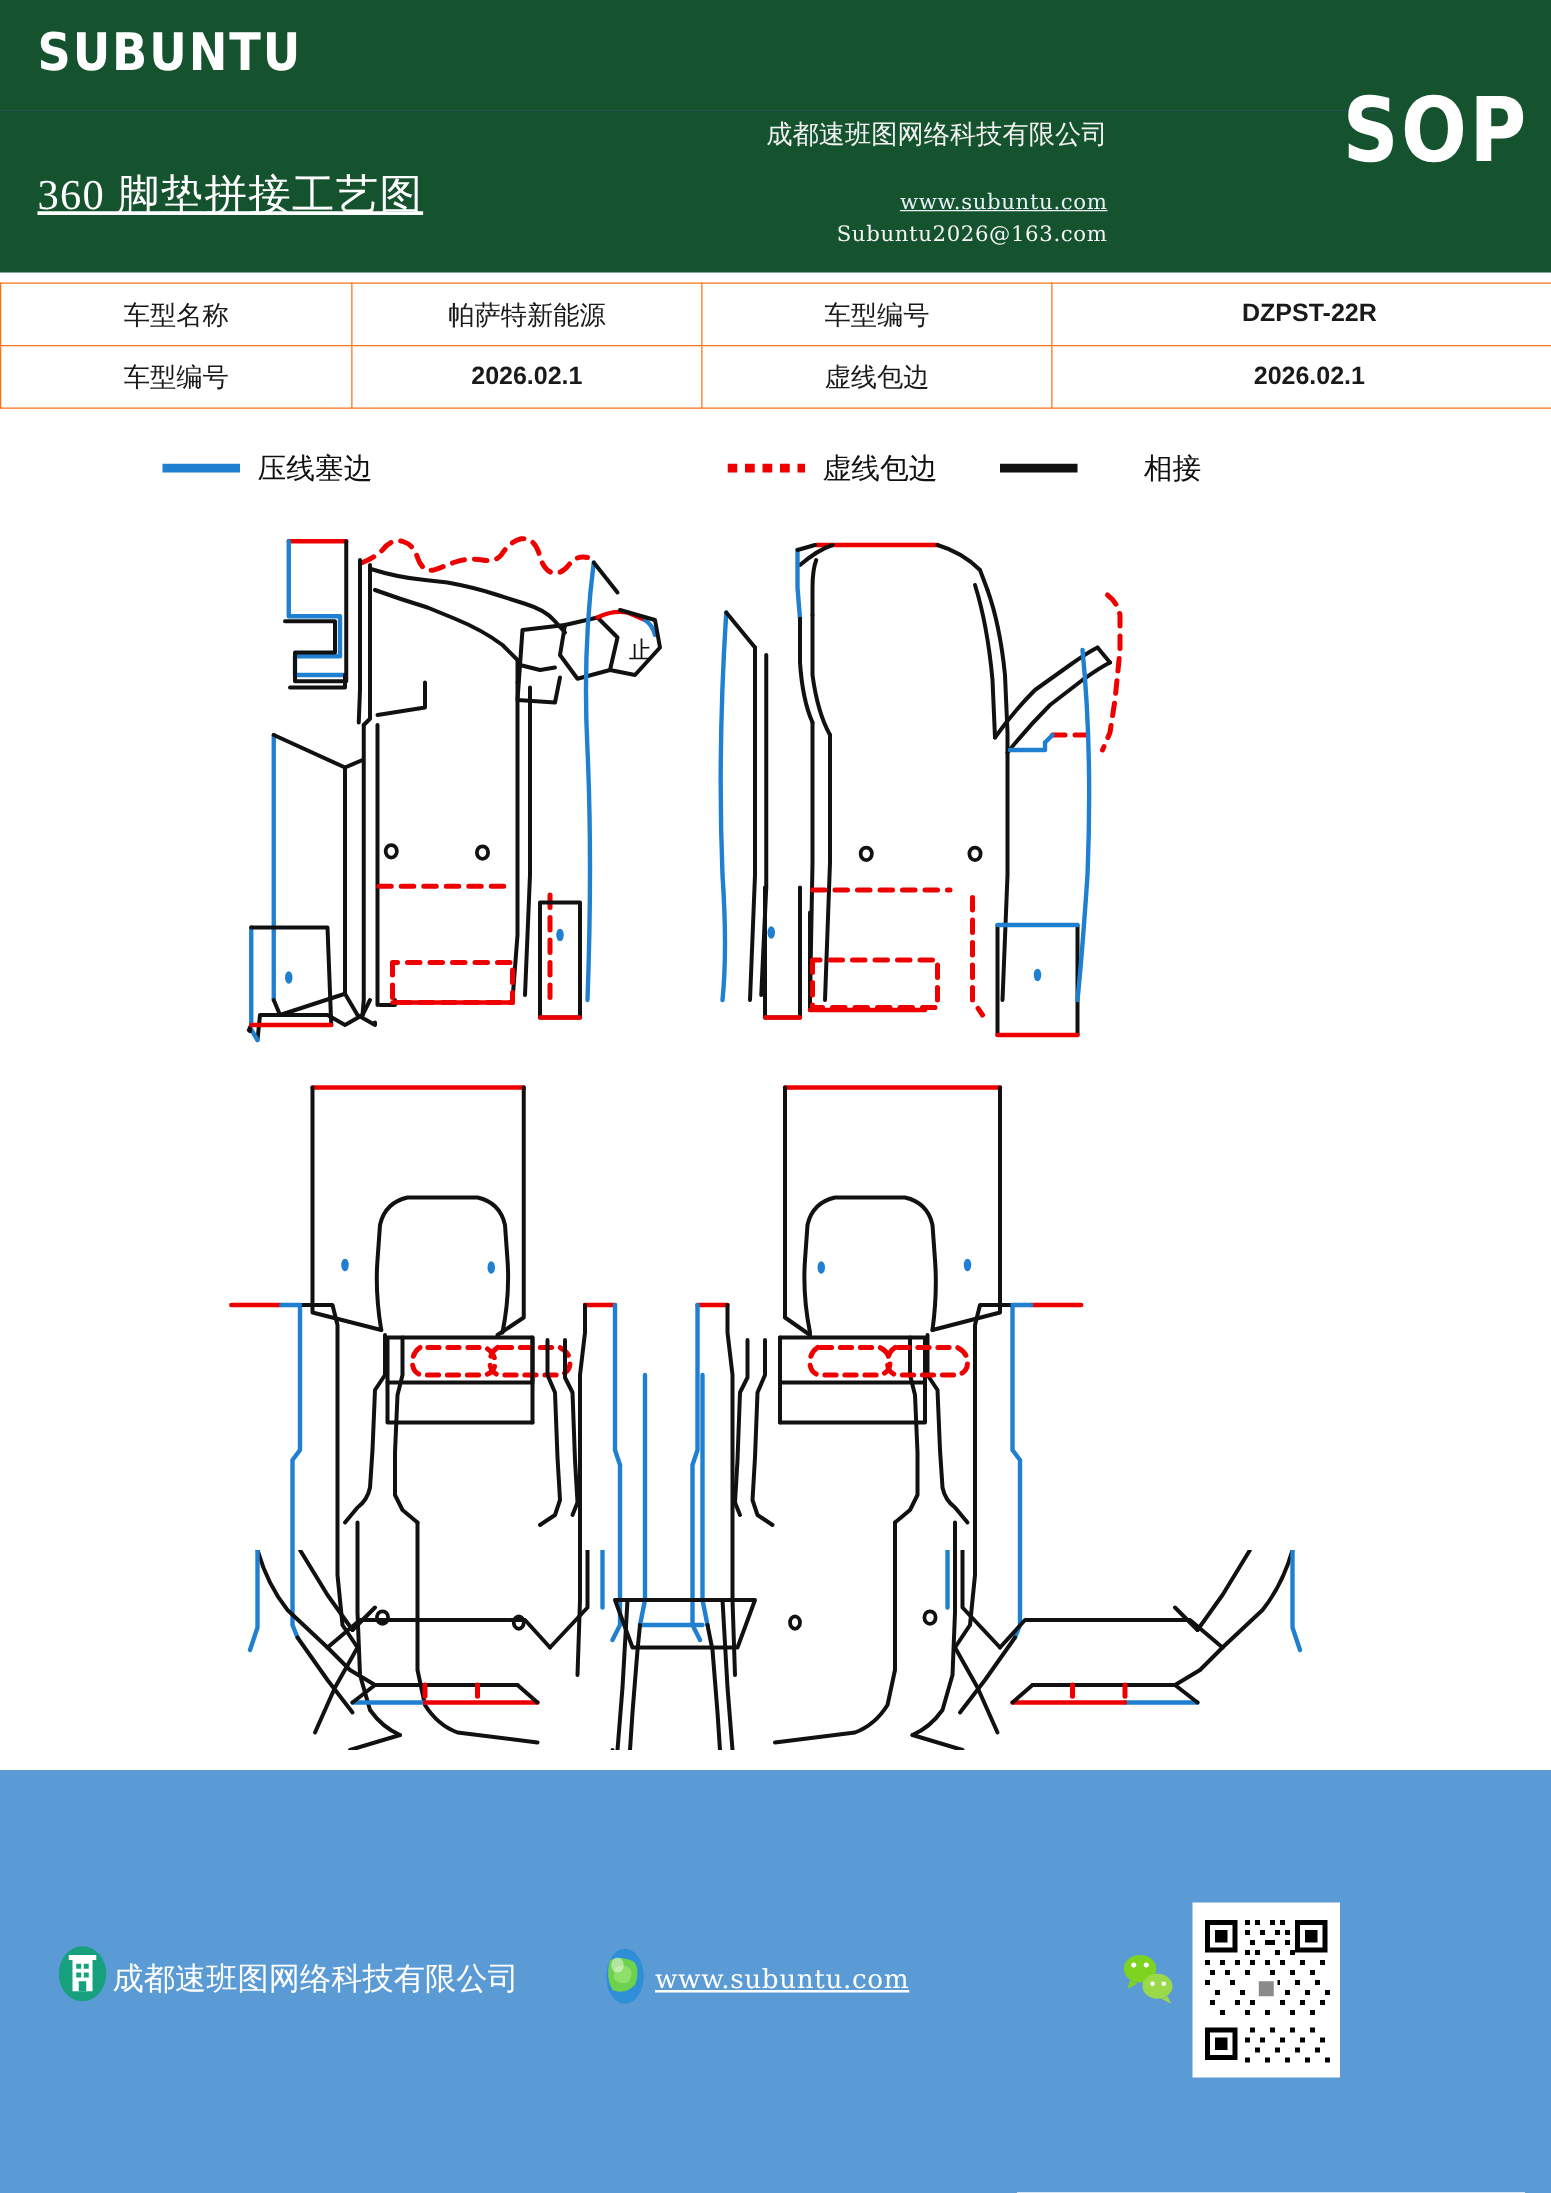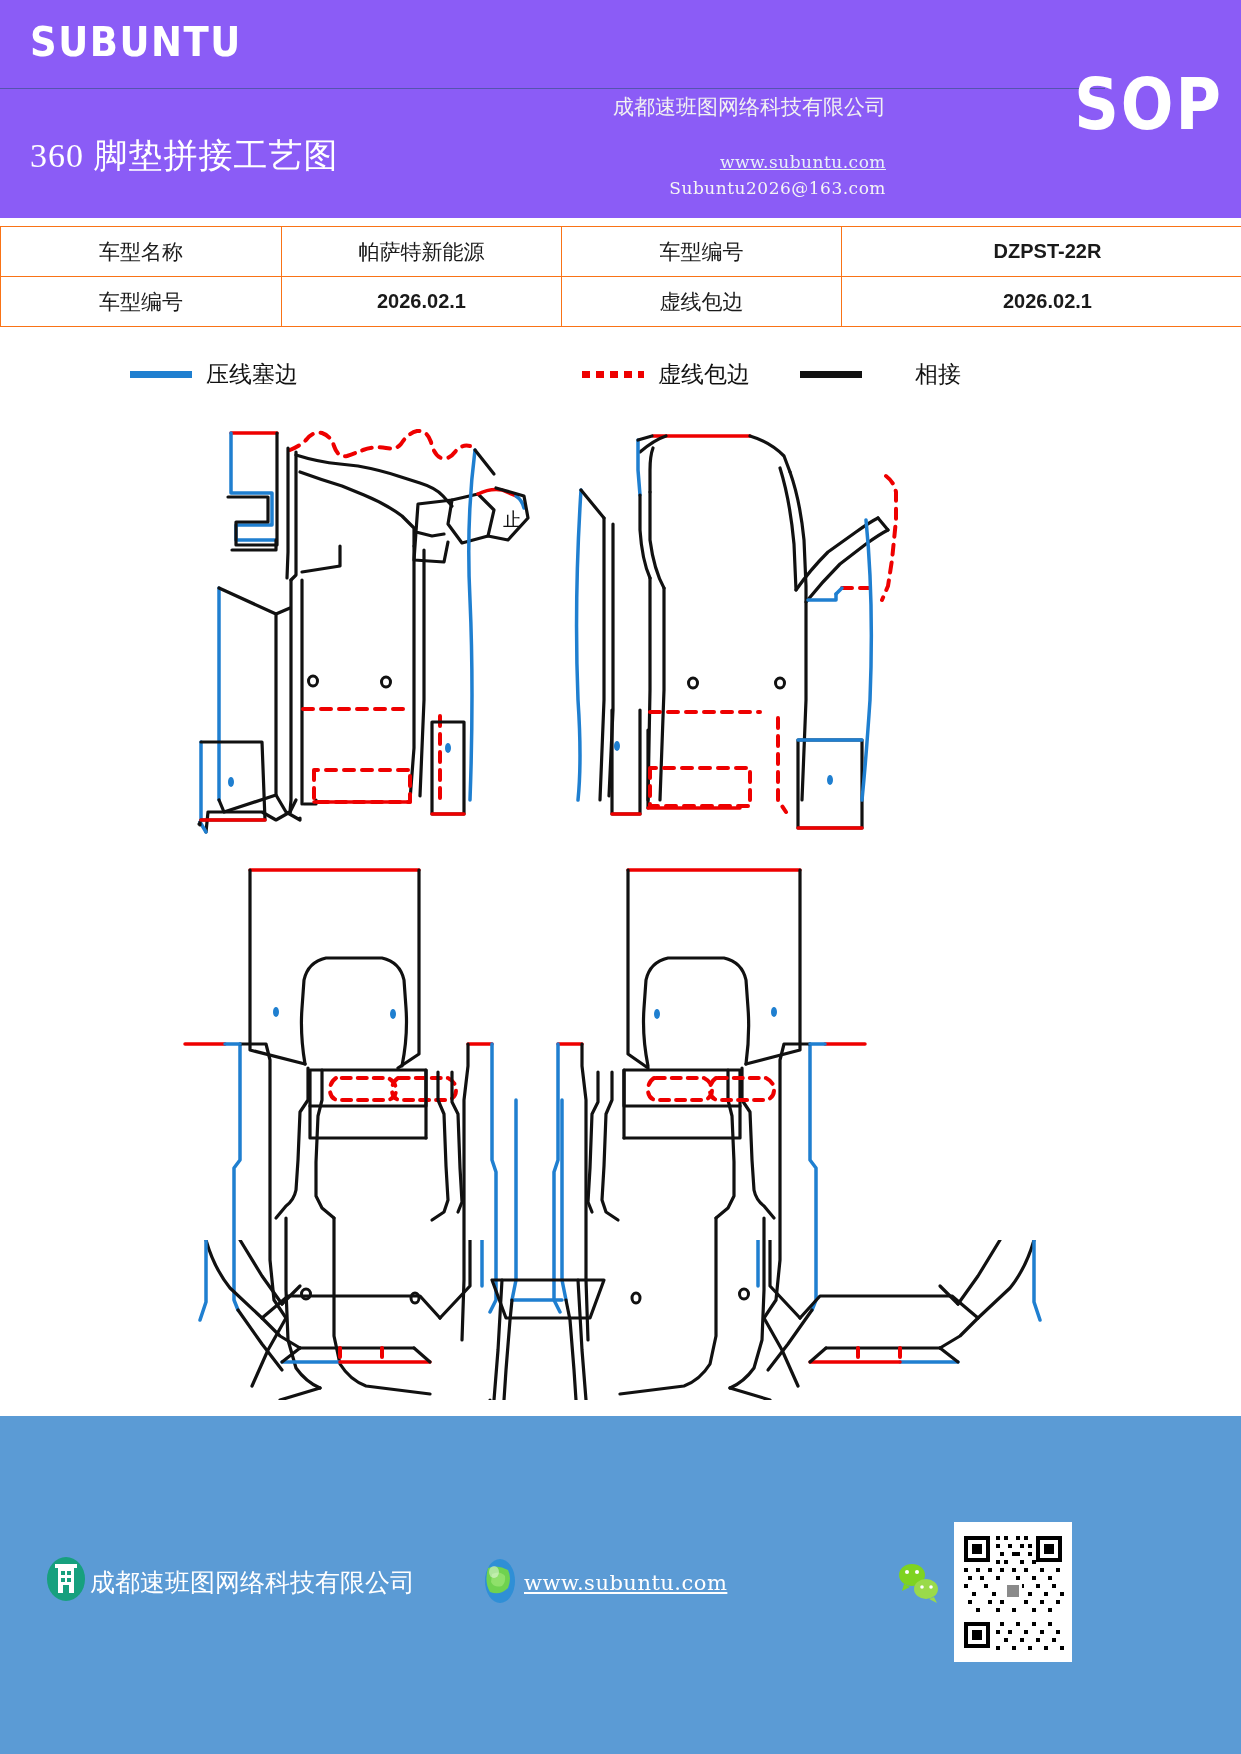--- a/index.html
+++ b/index.html
@@ -14,21 +14,21 @@
     font-family: "Liberation Sans", sans-serif;
     overflow: hidden;
   }
 
   
   .header {
     position: absolute;
     left: 0; top: 0;
     width: 1241px;
     height: 218px;
-    background: #8b5cf6;
+    background: #14532d;
     box-sizing: border-box;
   }
   .brand {
     position: absolute;
     left: 30px; top: 18px;
     font-family: "DejaVu Sans", sans-serif;
     font-weight: bold;
     font-size: 37px;
     letter-spacing: 1.5px;
     color: #ffffff;
@@ -44,20 +44,21 @@
     opacity: 0.55;
   }
   .doc-title {
     position: absolute;
     left: 30px; top: 133px;
     font-family: "Liberation Serif", serif;
     font-size: 34px;
     color: #ffffff;
     letter-spacing: 1px;
     white-space: nowrap;
+    text-decoration: underline;
   }
   .company-top {
     position: absolute;
     right: 355px; top: 93px;
     font-family: "Liberation Serif", serif;
     font-size: 21px;
     color: #f2f2f2;
     white-space: nowrap;
     text-align: right;
   }

